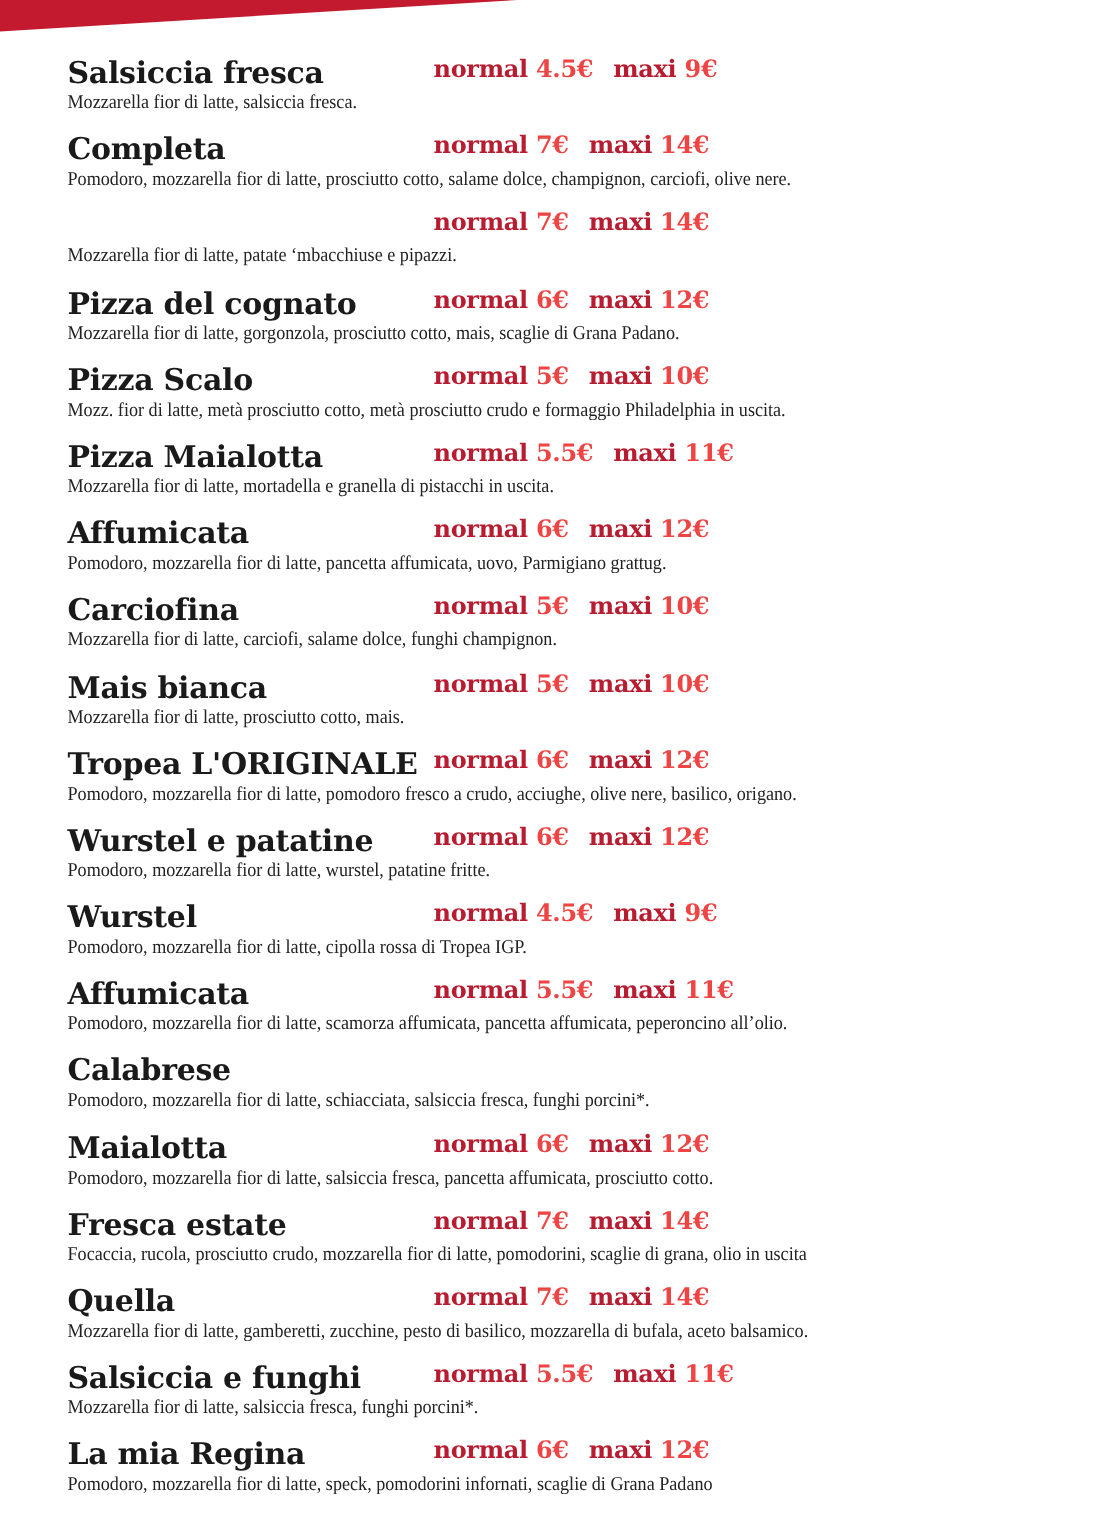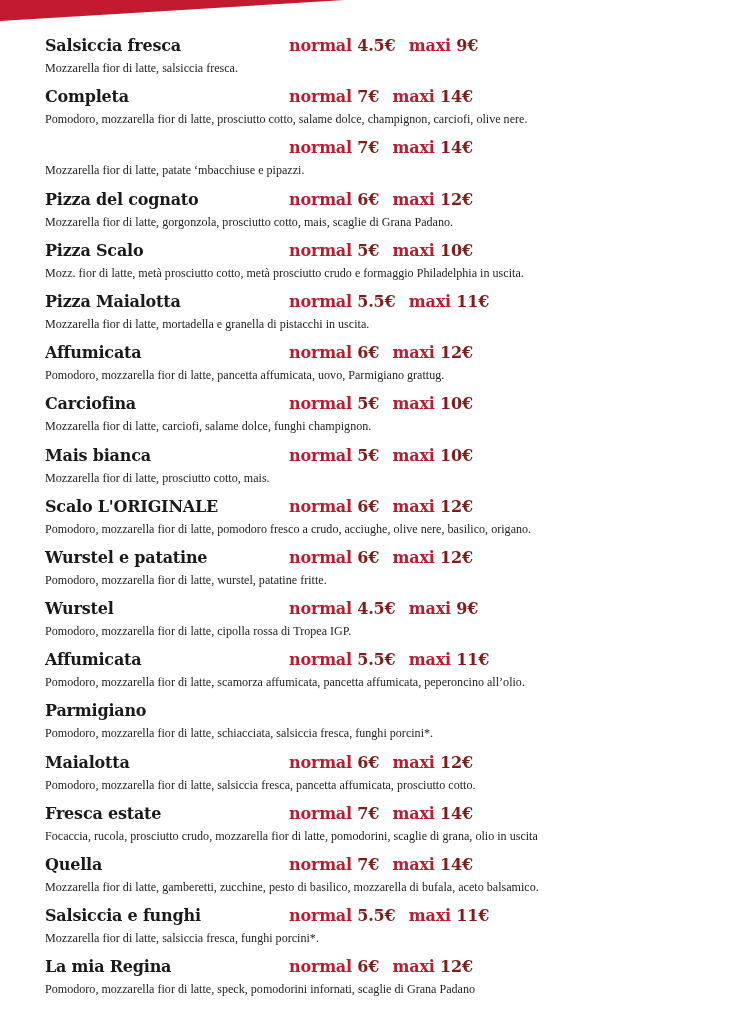--- a/index.html
+++ b/index.html
@@ -1,24 +1,24 @@
 <!DOCTYPE html>
 <html><head>
 <meta charset="utf-8">
 <style>
   html, body { margin:0; padding:0; background:#ffffff; }
   body { width:731px; height:1024px; position:relative; overflow:hidden; font-family:"DejaVu Serif", serif; color:#1a1a1a; }
   .wedge { position:absolute; left:0; top:0; width:731px; height:30px; }
   .menu { position:absolute; left:45px; top:36px; width:680px; }
   .item { height:51.2px; position:relative; }
   .row { position:relative; height:24px; }
-  .name { position:absolute; left:0; top:0; font-family:"DejaVu Serif", serif; font-weight:bold; font-size:16px; letter-spacing:-0.2px; color:#1a1a1a; white-space:nowrap; }
+  .name { position:absolute; left:0; top:0; font-family:"DejaVu Serif", serif; font-weight:bold; font-size:20px; letter-spacing:-0.2px; color:#1a1a1a; white-space:nowrap; }
   .price { position:absolute; left:244px; top:0; font-family:"DejaVu Serif", serif; font-weight:bold; font-size:16px; letter-spacing:-0.2px; white-space:nowrap; }
   .lbl { color:#b81c30; }
-  .val { color:#7f1d1d;text-align:center; }
+  .val { color:#ef4444;text-align:center; }
   .gap { display:inline-block; width:8px; }
   .desc { position:absolute; left:0; top:24px; font-family:"Liberation Serif", serif; font-size:13px; color:#222; white-space:nowrap; transform:scaleX(0.93); transform-origin:left top; }
 </style>
 </head>
 <body>
 
 <svg class="wedge" viewBox="0 0 731 30" preserveAspectRatio="none">
   <polygon points="0,0 345,0 0,21" fill="#c41a2f"></polygon>
 </svg>
 
@@ -134,21 +134,21 @@
         <span class="val">5€</span><span class="gap"></span>
         <span class="lbl">maxi</span>
         <span class="val">10€</span>
       </span>
     </div>
     <div class="desc">Mozzarella fior di latte, prosciutto cotto, mais.</div>
   </div>
 
   <div class="item">
     <div class="row">
-      <span class="name">Scalo L'ORIGINALE</span>
+      <span class="name">Tropea L'ORIGINALE</span>
       <span class="price">
         <span class="lbl">normal</span>
         <span class="val">6€</span><span class="gap"></span>
         <span class="lbl">maxi</span>
         <span class="val">12€</span>
       </span>
     </div>
     <div class="desc">Pomodoro, mozzarella fior di latte, pomodoro fresco a crudo, acciughe, olive nere, basilico, origano.</div>
   </div>
 
@@ -186,21 +186,21 @@
         <span class="val">5.5€</span><span class="gap"></span>
         <span class="lbl">maxi</span>
         <span class="val">11€</span>
       </span>
     </div>
     <div class="desc">Pomodoro, mozzarella fior di latte, scamorza affumicata, pancetta affumicata, peperoncino all’olio.</div>
   </div>
 
   <div class="item">
     <div class="row">
-      <span class="name">Parmigiano</span>
+      <span class="name">Calabrese</span>
     </div>
     <div class="desc">Pomodoro, mozzarella fior di latte, schiacciata, salsiccia fresca, funghi porcini*.</div>
   </div>
 
   <div class="item">
     <div class="row">
       <span class="name">Maialotta</span>
       <span class="price">
         <span class="lbl">normal</span>
         <span class="val">6€</span><span class="gap"></span>

